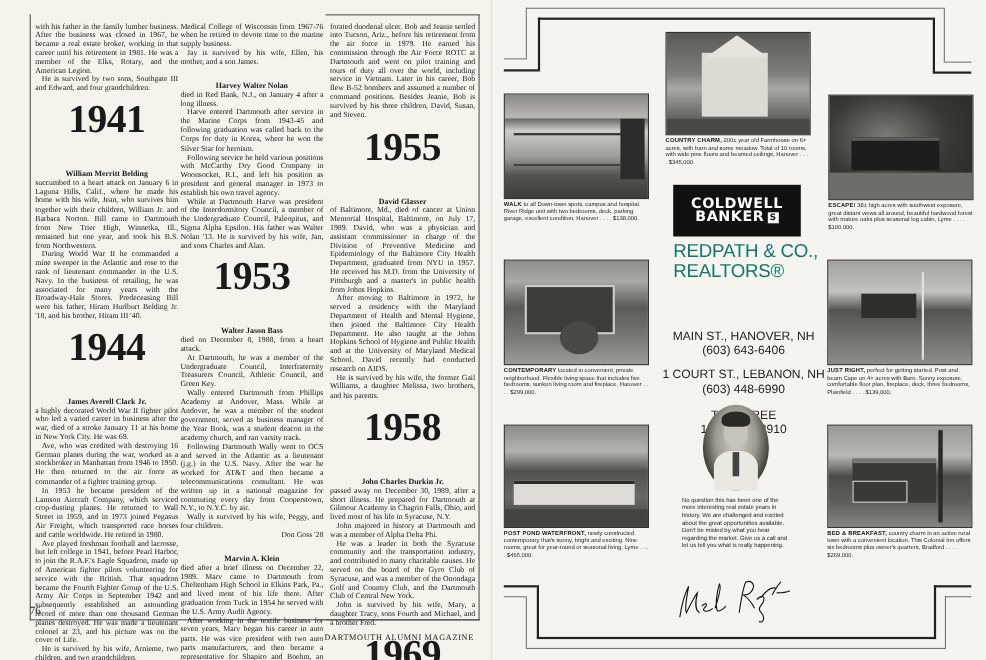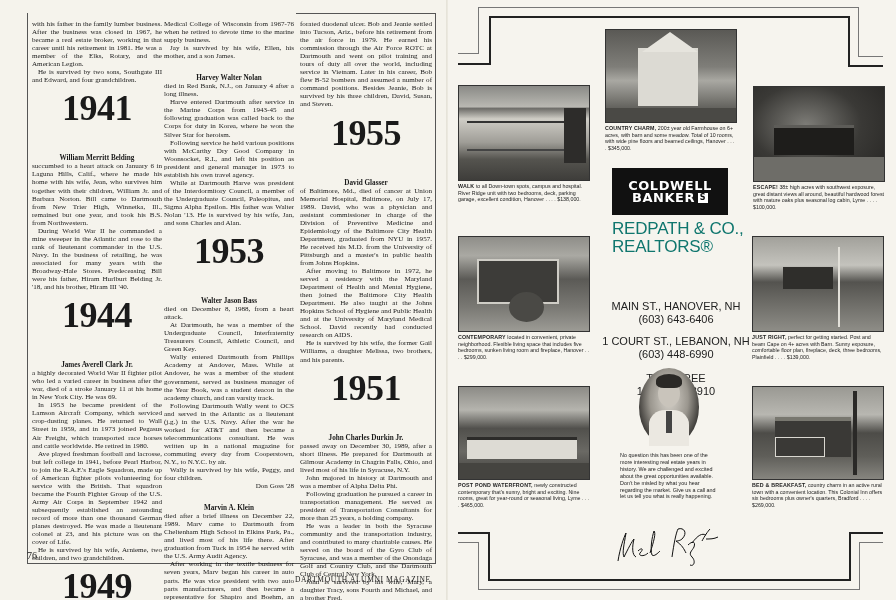--- a/index.html
+++ b/index.html
@@ -58,20 +58,21 @@
       <p>He is survived by two sons, Southgate III and Edward, and four grandchildren.</p>
 
       <div class="year">1941</div>
       <div class="name">William Merritt Belding</div>
       <p class="noindent">succumbed to a heart attack on January 6 in Laguna Hills, Calif., where he made his home with his wife, Jean, who survives him together with their children, William Jr. and Barbara Norton. Bill came to Dartmouth from New Trier High, Winnetka, Ill., remained but one year, and took his B.S. from Northwestern.</p>
       <p>During World War II he commanded a mine sweeper in the Atlantic and rose to the rank of lieutenant commander in the U.S. Navy. In the business of retailing, he was associated for many years with the Broadway-Hale Stores. Predeceasing Bill were his father, Hiram Hurlburt Belding Jr. '18, and his brother, Hiram III '40.</p>
 
       <div class="year">1944</div>
       <div class="name">James Averell Clark Jr.</div>
       <p class="noindent">a highly decorated World War II fighter pilot who led a varied career in business after the war, died of a stroke January 11 at his home in New York City. He was 69.</p>
+      <p>Ave, who was credited with destroying 16 German planes during the war, worked as a stockbroker in Manhattan from 1946 to 1950. He then returned to the air force as commander of a fighter training group.</p>
       <p>In 1953 he became president of the Lamson Aircraft Company, which serviced crop-dusting planes. He returned to Wall Street in 1959, and in 1973 joined Pegasus Air Freight, which transported race horses and cattle worldwide. He retired in 1980.</p>
       <p>Ave played freshman football and lacrosse, but left college in 1941, before Pearl Harbor, to join the R.A.F.'s Eagle Squadron, made up of American fighter pilots volunteering for service with the British. That squadron became the Fourth Fighter Group of the U.S. Army Air Corps in September 1942 and subsequently established an astounding record of more than one thousand German planes destroyed. He was made a lieutenant colonel at 23, and his picture was on the cover of Life.</p>
       <p>He is survived by his wife, Arnieme, two children, and two grandchildren.</p>
 
       <div class="year">1949</div>
       <div class="name">Jay Stuart Haft</div>
 
     </div>
 
     <div class="col col2">
@@ -104,25 +105,24 @@
 
     <div class="col col3">
       <p class="noindent">forated duodenal ulcer. Bob and Jeanie settled into Tucson, Ariz., before his retirement from the air force in 1979. He earned his commission through the Air Force ROTC at Dartmouth and went on pilot training and tours of duty all over the world, including service in Vietnam. Later in his career, Bob flew B-52 bombers and assumed a number of command positions. Besides Jeanie, Bob is survived by his three children, David, Susan, and Steven.</p>
 
       <div class="year">1955</div>
       <div class="name">David Glasser</div>
       <p class="noindent">of Baltimore, Md., died of cancer at Union Memorial Hospital, Baltimore, on July 17, 1989. David, who was a physician and assistant commissioner in charge of the Division of Preventive Medicine and Epidemiology of the Baltimore City Health Department, graduated from NYU in 1957. He received his M.D. from the University of Pittsburgh and a master's in public health from Johns Hopkins.</p>
       <p>After moving to Baltimore in 1972, he served a residency with the Maryland Department of Health and Mental Hygiene, then joined the Baltimore City Health Department. He also taught at the Johns Hopkins School of Hygiene and Public Health and at the University of Maryland Medical School. David recently had conducted research on AIDS.</p>
       <p>He is survived by his wife, the former Gail Williams, a daughter Melissa, two brothers, and his parents.</p>
 
-      <div class="year">1951</div>
+      <div class="year">1958</div>
       <div class="name">John Charles Durkin Jr.</div>
       <p class="noindent">passed away on December 30, 1989, after a short illness. He prepared for Dartmouth at Gilmour Academy in Chagrin Falls, Ohio, and lived most of his life in Syracuse, N.Y.</p>
       <p>John majored in history at Dartmouth and was a member of Alpha Delta Phi.</p>
-      <p>Following graduation he pursued a career in transportation management. He served as president of Transportation Consultants for more than 25 years, a holding company.</p>
       <p>He was a leader in both the Syracuse community and the transportation industry, and contributed to many charitable causes. He served on the board of the Gyro Club of Syracuse, and was a member of the Onondaga Golf and Country Club, and the Dartmouth Club of Central New York.</p>
       <p>John is survived by his wife, Mary, a daughter Tracy, sons Fourth and Michael, and a brother Fred.</p>
 
       <div class="year">1969</div>
       <div class="name">Richard Felmeister</div>
 
     </div>
 
     <div class="page-num">76</div>
     <div class="mag-title">DARTMOUTH ALUMNI MAGAZINE</div>

